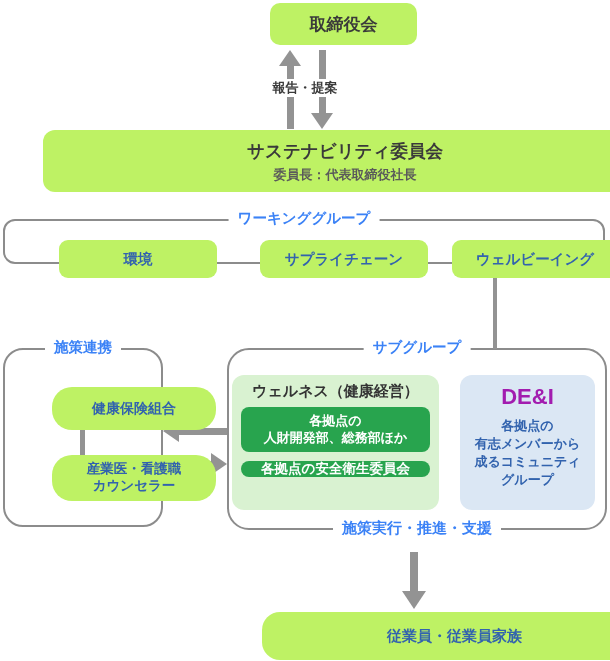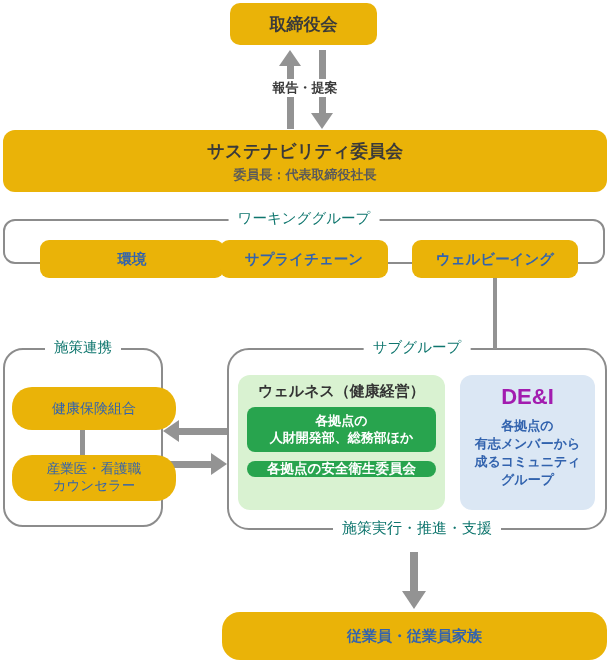--- a/index.html
+++ b/index.html
@@ -5,21 +5,21 @@
   html,body{margin:0;padding:0;background:#ffffff;}
   .canvas{
     position:relative;width:610px;height:661px;background:#ffffff;
     font-family:"Liberation Sans","DejaVu Sans",sans-serif;
     color:#3a3a3a;overflow:hidden;
   }
   .box{
     position:absolute;display:flex;align-items:center;justify-content:center;
     text-align:center;box-sizing:border-box;
   }
-  .blue-fill{background:#eab308;}
+  .blue-fill{background:#bef264;margin-left:40px;}
   .blue-text{color:#3263ae;}
   .dark-text{color:#3a3a3a;}
   .bold{font-weight:bold;}
   .pre{white-space:pre-line;}
 
   
   .board{left:230px;top:3px;width:147px;height:42px;border-radius:10px;font-size:17px;}
 
   
   .committee{left:3px;top:130px;width:604px;height:62px;border-radius:12px;flex-direction:column;}
@@ -27,37 +27,37 @@
   .committee .s{font-size:13px;color:#5a5a5a;margin-top:3px;font-weight:bold;}
 
   
   .group{position:absolute;border:2px solid #8c8c8c;box-sizing:border-box;background:transparent;}
   .wg{left:3px;top:219px;width:602px;height:45px;border-radius:12px;}
   .renkei{left:3px;top:348px;width:160px;height:179px;border-radius:20px;}
   .subgroup{left:227px;top:348px;width:380px;height:182px;border-radius:22px;}
 
   .group-title{
     position:absolute;transform:translateX(-50%);background:#ffffff;
-    padding:0 9px;font-weight:normal;font-size:14.5px;color:#0f766e;white-space:nowrap;z-index:4;
+    padding:0 9px;font-weight:bold;font-size:14.5px;color:#3b82f6;white-space:nowrap;z-index:4;
   }
 
   
   .chip{top:240px;height:38px;border-radius:9px;font-size:14.5px;font-weight:bold;z-index:3;}
-  .chip1{left:40px;width:184px;}
+  .chip1{left:19px;width:158px;}
   .chip2{left:220px;width:168px;}
   .chip3{left:412px;width:166px;}
 
   
-  .renkei-box{left:12px;width:164px;border-radius:20px;font-size:14px;font-weight:normal;line-height:1.25;z-index:3;}
+  .renkei-box{left:12px;width:164px;border-radius:20px;font-size:14px;font-weight:bold;line-height:1.25;z-index:3;}
   .rb1{top:387px;height:43px;}
   .rb2{top:455px;height:46px;font-size:13.5px;}
 
   
   .panel{position:absolute;border-radius:12px;display:flex;flex-direction:column;align-items:center;box-sizing:border-box;z-index:2;}
-  .wellness{left:238px;top:375px;width:207px;height:135px;background:#d9f2d1;padding-top:7px;}
+  .wellness{left:232px;top:375px;width:207px;height:135px;background:#d9f2d1;padding-top:7px;}
   .wellness-title{font-size:15px;font-weight:bold;color:#333333;}
   .green-box{
     width:189px;border-radius:8px;background:#28a44e;color:#ffffff;
     display:flex;align-items:center;justify-content:center;text-align:center;
     font-size:13px;line-height:1.3;font-weight:600;box-sizing:border-box;
   }
   .gb1{height:45px;margin-top:6px;}
   .gb2{height:16px;margin-top:9px;font-size:13.5px;border-radius:9px;}
   .dei{left:460px;top:375px;width:135px;height:135px;background:#dbe7f4;padding-top:9px;}
   .dei-title{font-size:22px;font-weight:bold;color:#a21caf;}

